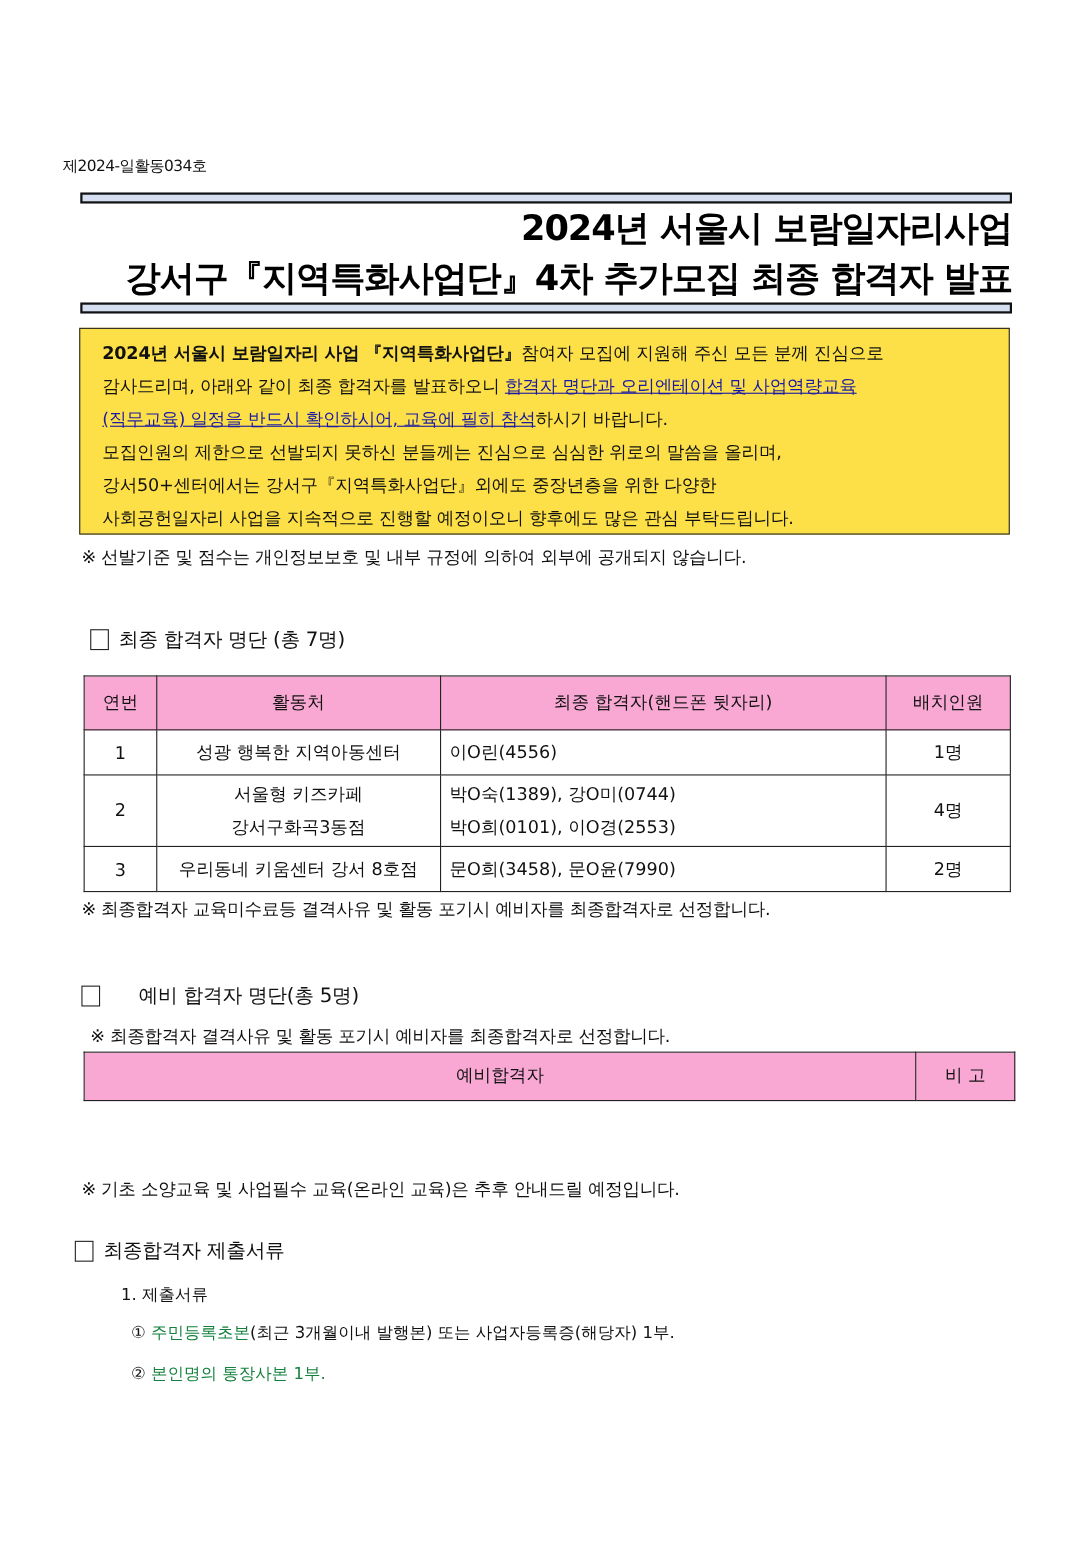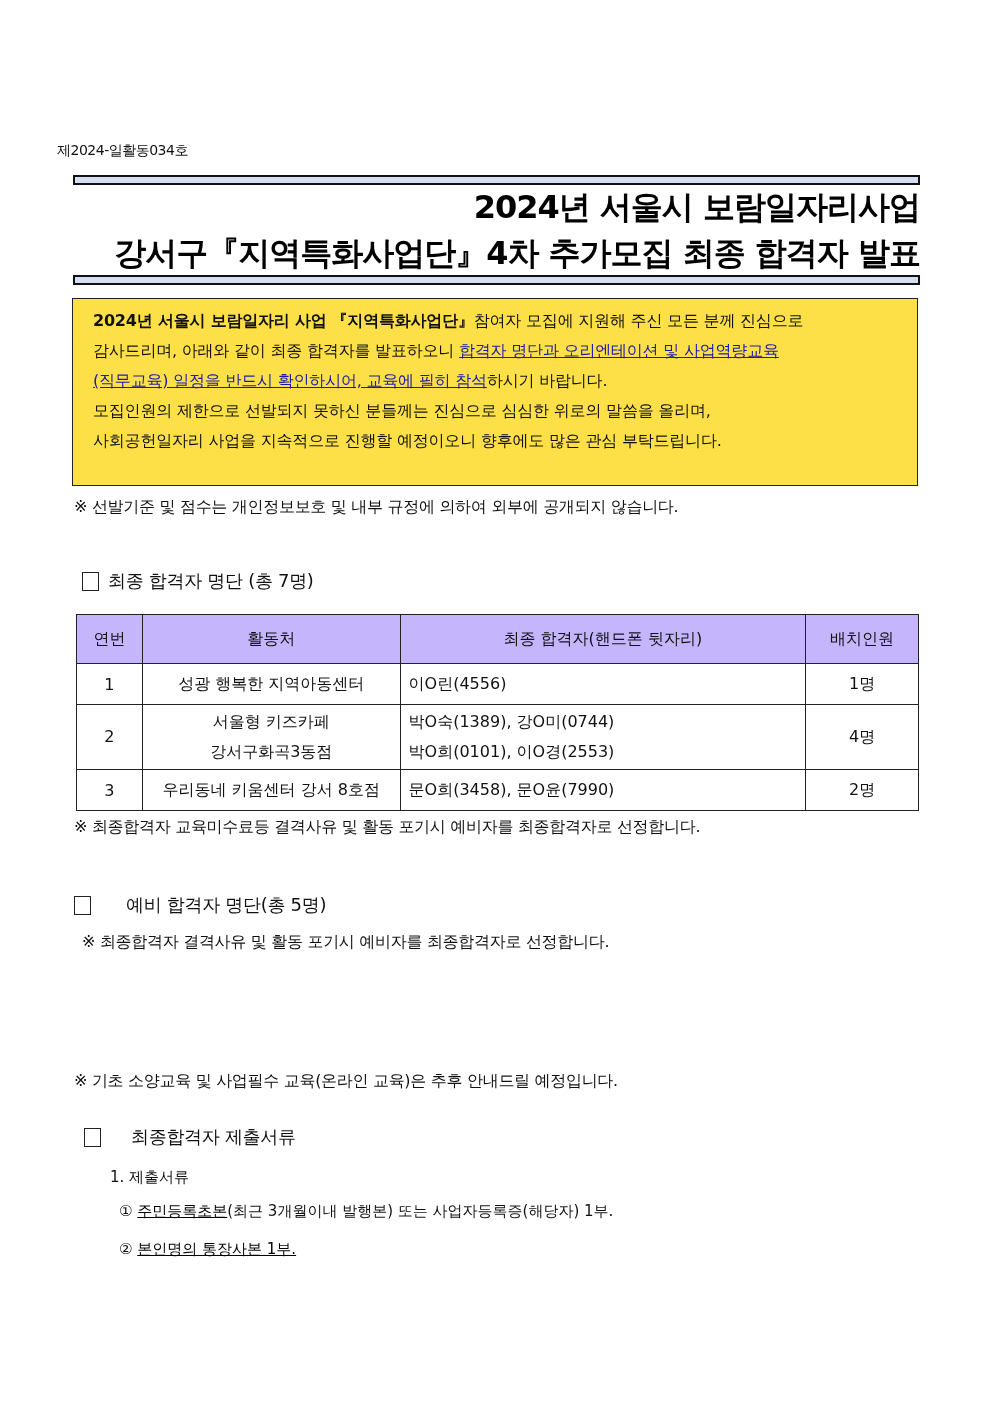--- a/index.html
+++ b/index.html
@@ -21,34 +21,34 @@
   .intro-box .b { font-weight: bold; }
   .intro-box .link { color: #1a1aa6; text-decoration: underline; }
 
   .note { position: absolute; font-size: 16px; letter-spacing: -0.3px; white-space: nowrap; }
 
   .section-head { position: absolute; font-size: 18px; display: flex; align-items: center; white-space: nowrap; letter-spacing: -0.3px; }
   .chk { display: inline-block; width: 17px; height: 19px; border: 1.5px solid #222; margin-right: 9px; }
 
   table { border-collapse: collapse; position: absolute; font-size: 16px; }
   td, th { border: 1.2px solid #222; font-weight: normal; }
-  th { background: #c4b5fd; height: 49px; }
+  th { background: #f9a8d4; height: 49px; }
 
   .t1 { left: 76px; top: 614px; width: 843px; }
   .t1 td { height: 41px; }
   .t1 .c-center { text-align: center; }
   .t1 .c-left { text-align: left; padding-left: 8px; }
   .t1 td.tall { height: 65px; line-height: 30px; }
 
   .t2 { left: 76px; top: 956px; width: 847px; }
   .t2 th { height: 44px; }
   .t2 td { height: 52px; text-align: center; }
 
   .sub { position: absolute; font-size: 15px; white-space: nowrap; }
-  .sub .link { color: #000000; text-decoration: underline; }
+  .sub .link { color: #15803d; }
 </style>
 </head>
 <body>
 
 <div class="doc-no">제2024-일활동034호</div>
 
 <div class="bar top"></div>
 <div class="title l1">2024년 서울시 보람일자리사업</div>
 <div class="title l2">강서구『지역특화사업단』4차 추가모집 최종 합격자 발표</div>
 <div class="bar bottom"></div>
@@ -58,20 +58,21 @@
     <span class="b">2024년 서울시 보람일자리 사업</span>
     <span class="b">『지역특화사업단』</span><span>참여자 모집에 지원해 주신 모든 분께 진심으로</span>
   </div>
   <div class="line">
     <span>감사드리며, 아래와 같이 최종 합격자를 발표하오니 </span><span class="link">합격자 명단과 오리엔테이션 및 사업역량교육</span>
   </div>
   <div class="line">
     <span class="link">(직무교육) 일정을 반드시 확인하시어, 교육에 필히 참석</span><span>하시기 바랍니다.</span>
   </div>
   <div class="line">모집인원의 제한으로 선발되지 못하신 분들께는 진심으로 심심한 위로의 말씀을 올리며,</div>
+  <div class="line">강서50+센터에서는 강서구『지역특화사업단』외에도 중장년층을 위한 다양한</div>
   <div class="line">사회공헌일자리 사업을 지속적으로 진행할 예정이오니 향후에도 많은 관심 부탁드립니다.</div>
 </div>
 
 <div class="note" style="left:74px; top:497px;">※ 선발기준 및 점수는 개인정보보호 및 내부 규정에 의하여 외부에 공개되지 않습니다.</div>
 
 <div class="section-head" style="left:82px; top:569px;">
   <span class="chk"></span>
   <span>최종 합격자 명단 (총 7명)</span>
 </div>
 
@@ -124,26 +125,30 @@
 </div>
 
 <div class="note" style="left:82px; top:932px;">※ 최종합격자 결격사유 및 활동 포기시 예비자를 최종합격자로 선정합니다.</div>
 
 <table class="t2">
   <colgroup>
       <col style="width:757px">
       <col style="width:90px">
     </colgroup>
   <tbody>
+      <tr>
+    <th>예비합격자</th>
+    <th>비 고</th>
+  </tr>
 </tbody>
   </table>
 
 <div class="note" style="left:74px; top:1071px;">※ 기초 소양교육 및 사업필수 교육(온라인 교육)은 추후 안내드릴 예정입니다.</div>
 
-<div class="section-head" style="left:84px; top:1125px;gap:21px;">
+<div class="section-head" style="left:68px; top:1125px;">
   <span class="chk"></span>
   <span>최종합격자 제출서류</span>
 </div>
 
 <div class="sub" style="left:96px; top:1168px;margin-left:14px;">1. 제출서류</div>
 
 <div class="sub" style="left:119px; top:1202px;">
   <span>①</span>
   <span class="link">주민등록초본</span><span>(최근 3개월이내 발행본) 또는  사업자등록증(해당자) 1부.</span>
 </div>

